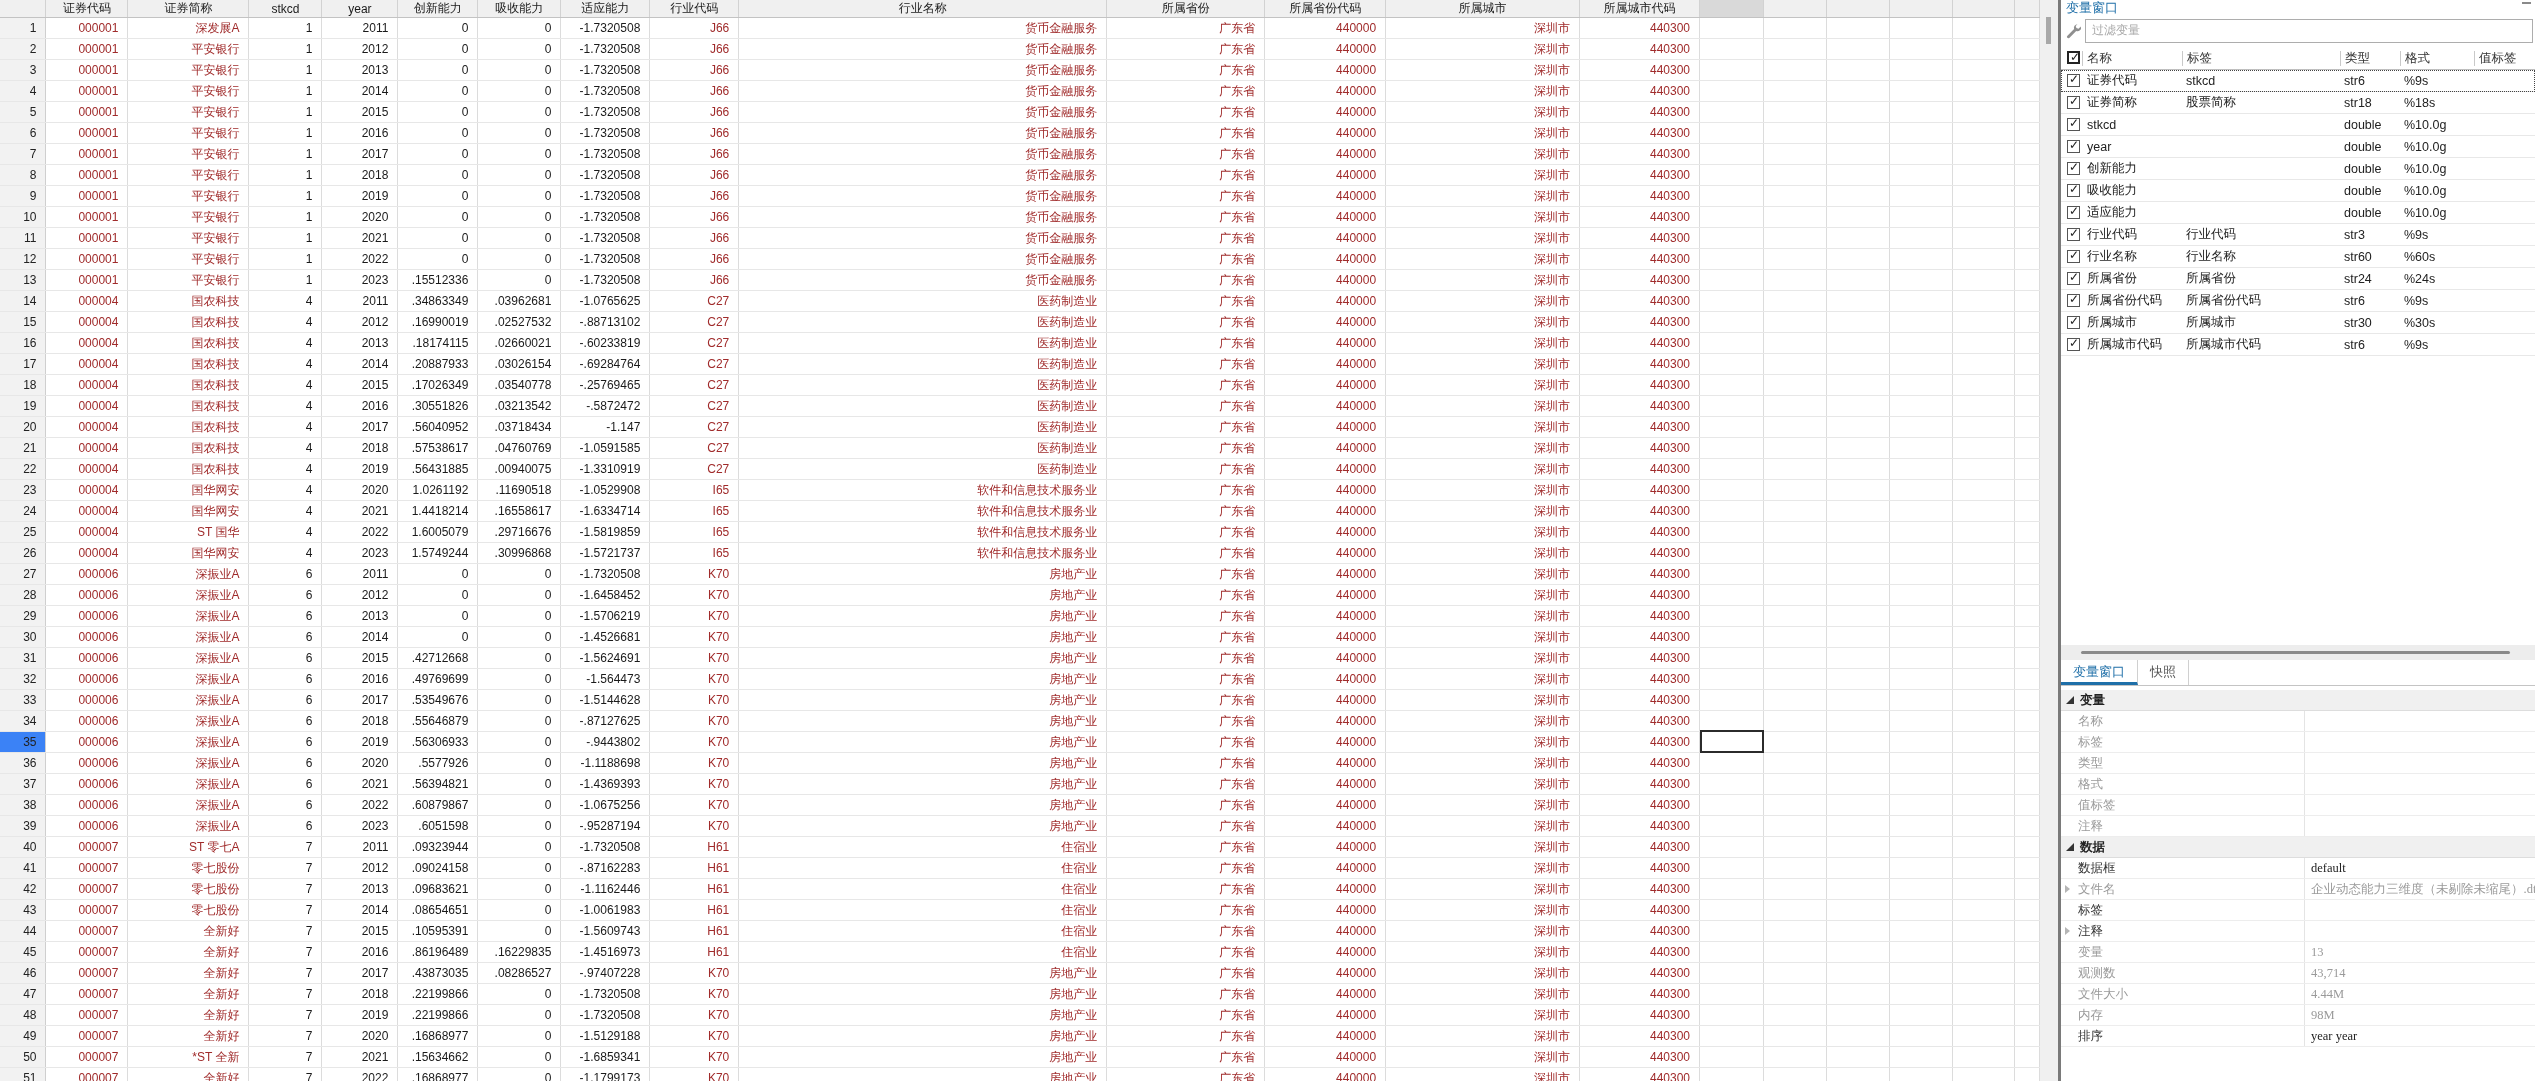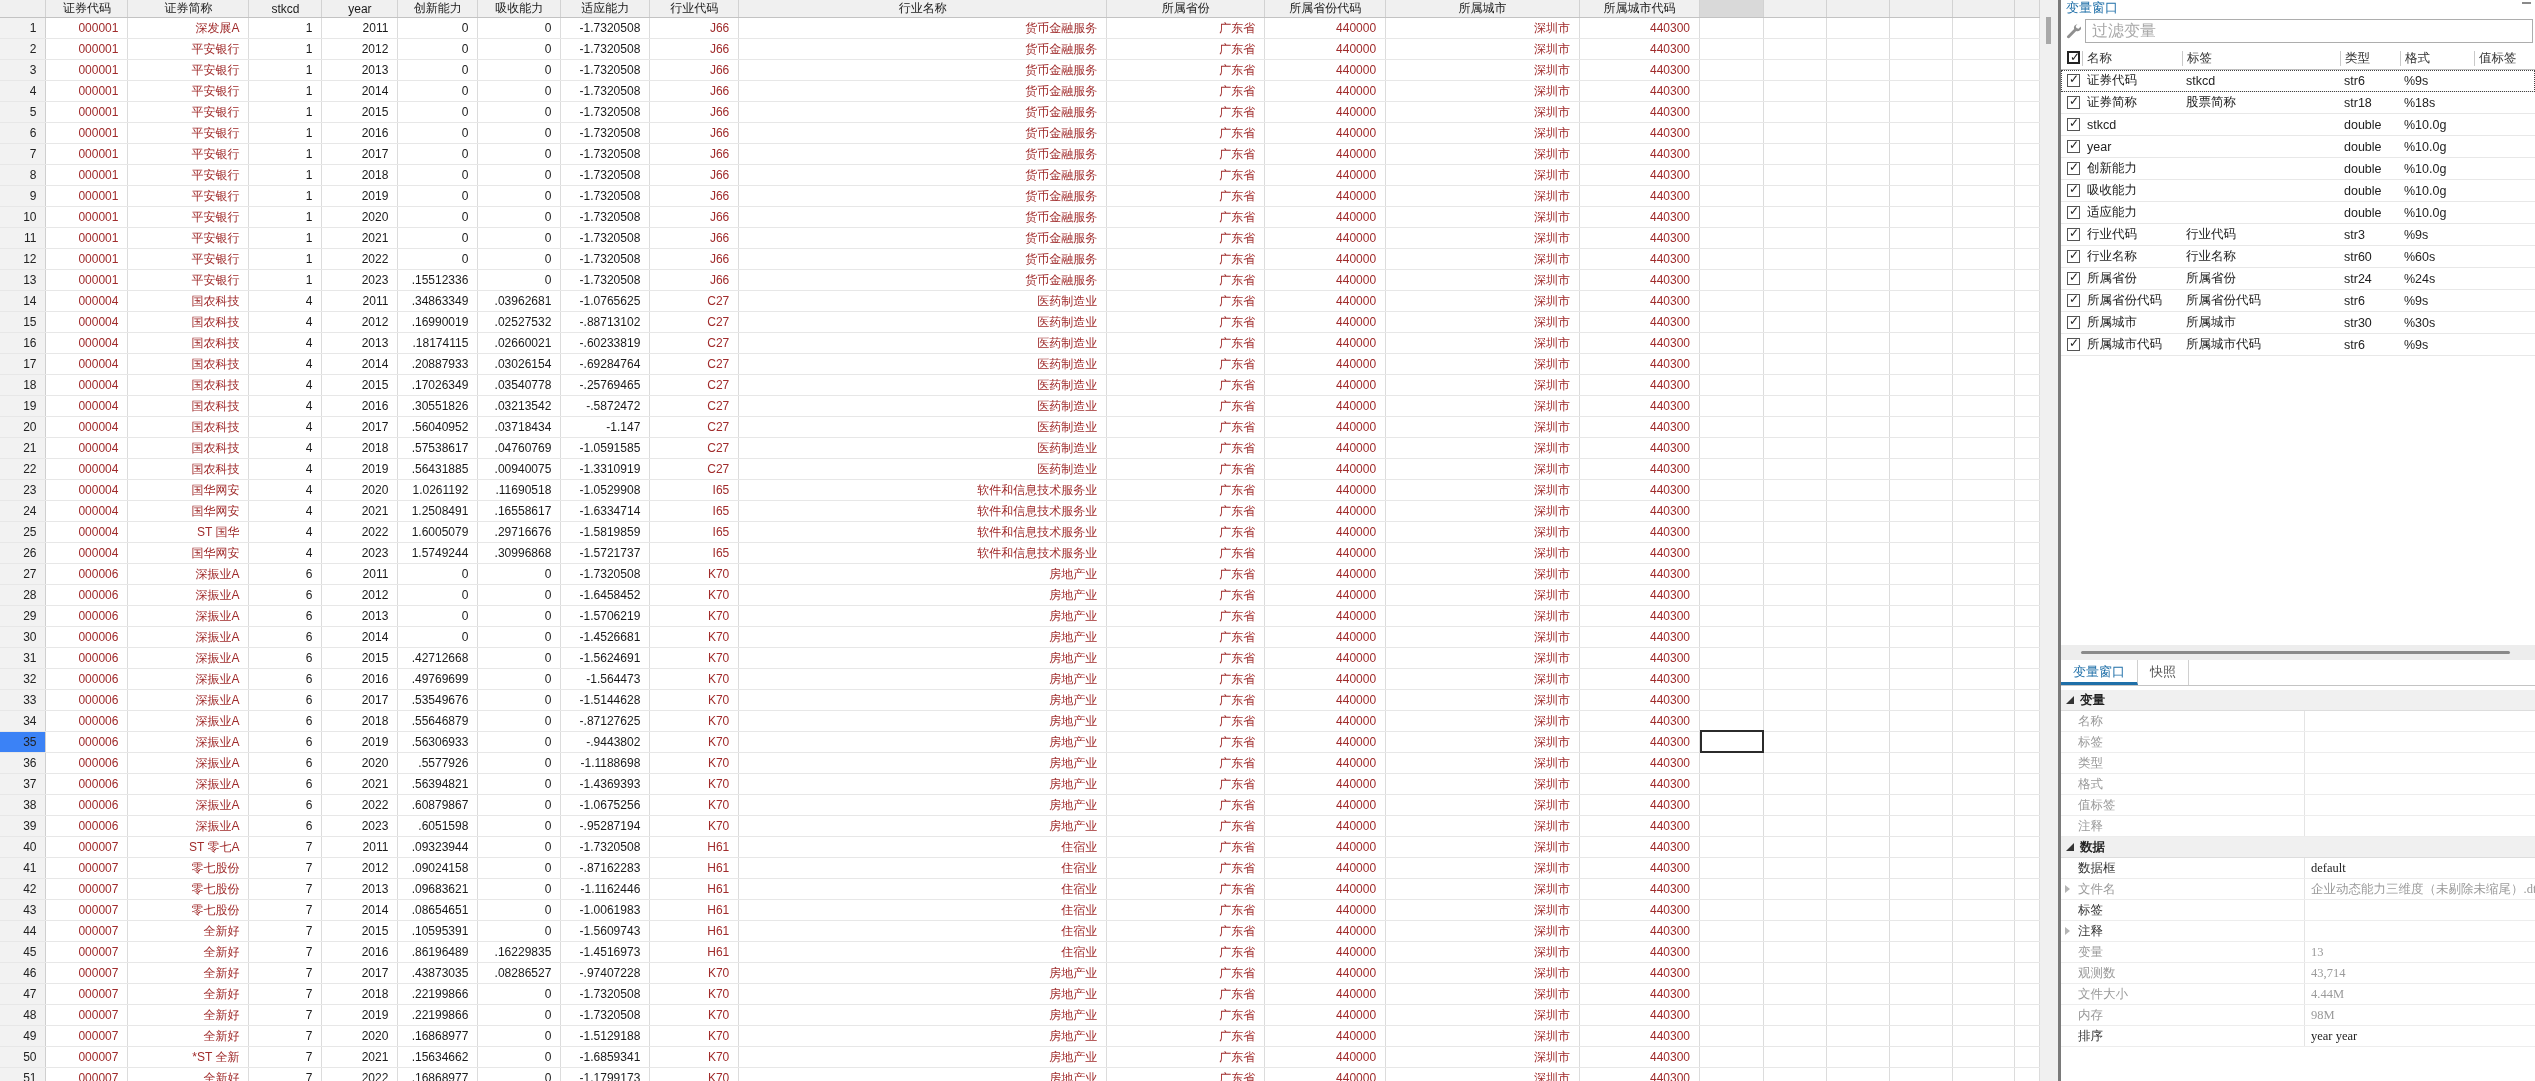--- a/index.html
+++ b/index.html
@@ -36,23 +36,23 @@
 
   
   .rpanel { position:absolute; left:2061px; top:0; width:474px; height:1081px; background:#fff; }
   .pane-title { height:17px; line-height:16px; font-size:13px; color:#1f6fa8; padding-left:5px;
                 position:relative; }
   .pane-title .corner { position:absolute; right:4px; top:2px; width:9px; height:3px;
                         border-top:2px solid #8a8a8a; }
   .filter-row { position:relative; height:26px; margin-top:2px; }
   .wrench { position:absolute; left:3px; top:3px; width:18px; height:18px; }
   .filter-input { position:absolute; left:24px; top:0; right:2px; height:24px;
-                  border:1px solid #adadad; font-size:16px; color:#9a9a9a;
+                  border:1px solid #adadad; font-size:12px; color:#9a9a9a;
                   padding-left:6px; background:#fff;
-                  font-family:Liberation Serif, serif; }
+                  font-family:Liberation Mono, monospace; }
   .filter-input::placeholder { color:#a8a8a8; }
 
   .vars-table { position:relative; margin-top:2px; }
   .vrow { display:flex; align-items:center; height:22px; border-bottom:1px solid #e8e8e8;
           font-size:12.5px; color:#222; position:relative; }
   .vrow.header { height:23px; border-bottom:1px solid #bfbfbf; color:#333; }
   .vrow.selected { outline:1px dotted #444; outline-offset:-1px; }
   .vcell { white-space:nowrap; overflow:hidden; padding-left:4px; }
   .c-chk { width:21px; flex:none; display:flex; justify-content:center; }
   .c-name { width:100px; flex:none; border-left:1px solid transparent; }
@@ -650,21 +650,21 @@
             <td class="empty"></td>
             <td class="empty"></td>
             <td class="empty"></td>
           </tr>
           <tr>
             <td class="rownum">24</td>
             <td class="s">000004</td>
             <td class="s">国华网安</td>
             <td class="">4</td>
             <td class="">2021</td>
-            <td class="">1.2508491</td>
+            <td class="">1.4418214</td>
             <td class="">.16558617</td>
             <td class="">-1.6334714</td>
             <td class="s">I65</td>
             <td class="s">软件和信息技术服务业</td>
             <td class="s">广东省</td>
             <td class="s">440000</td>
             <td class="s">深圳市</td>
             <td class="s">440300</td>
             <td class="empty"></td>
             <td class="empty"></td>

